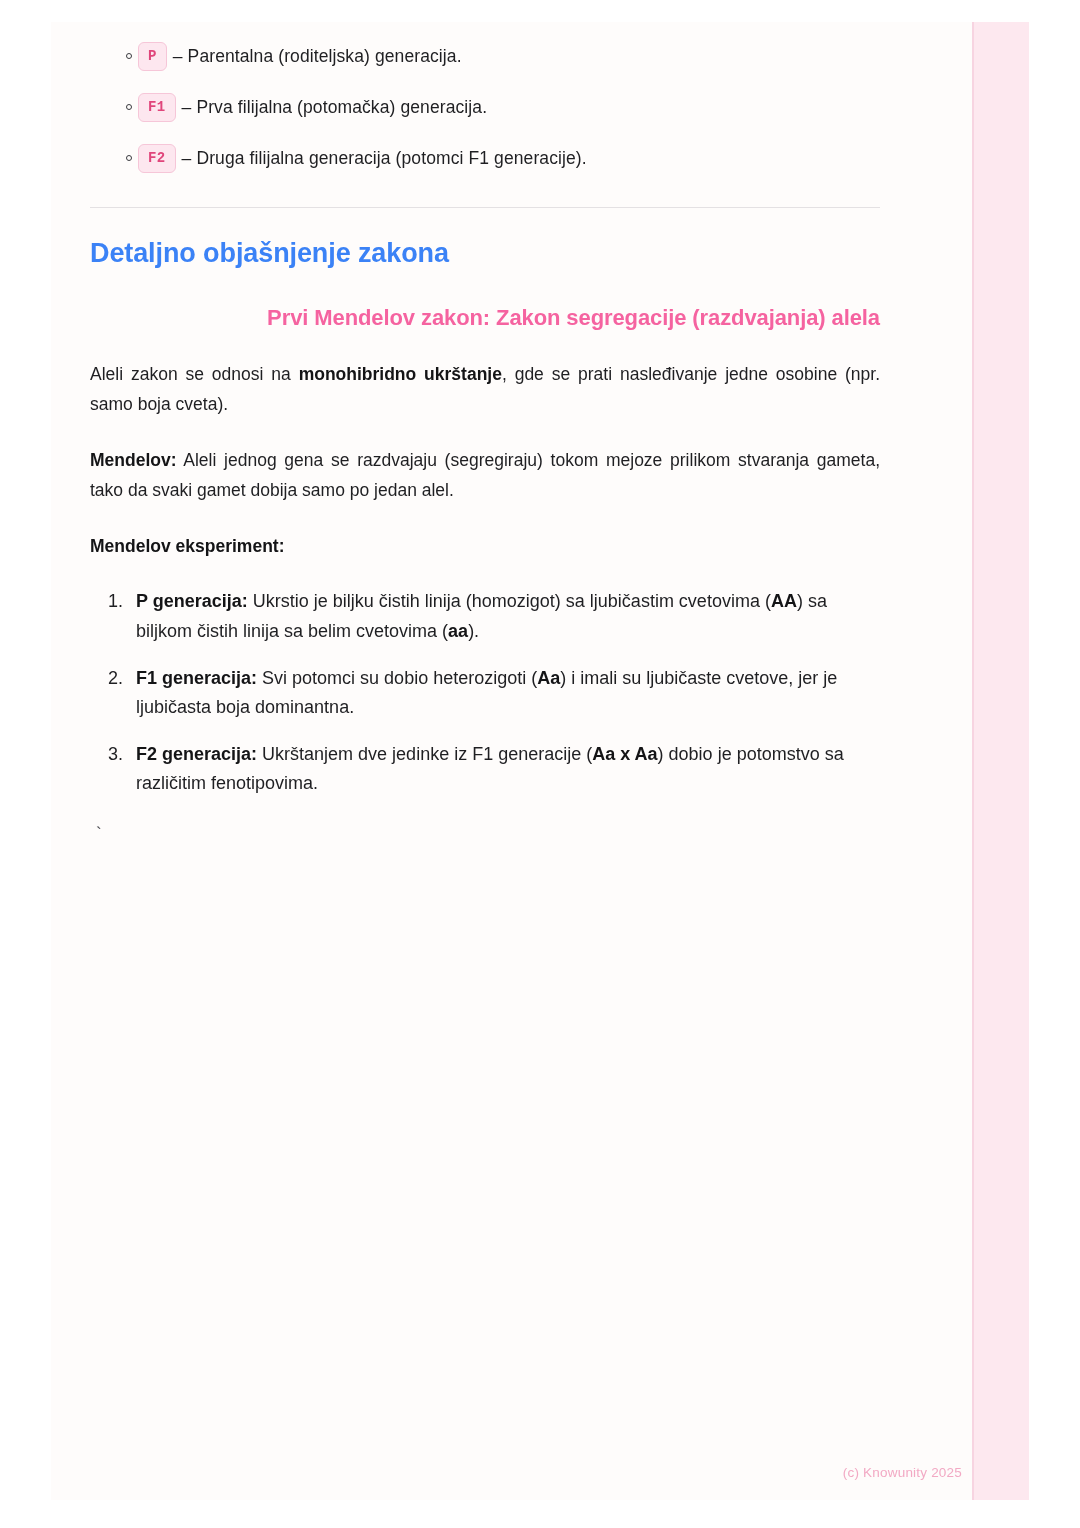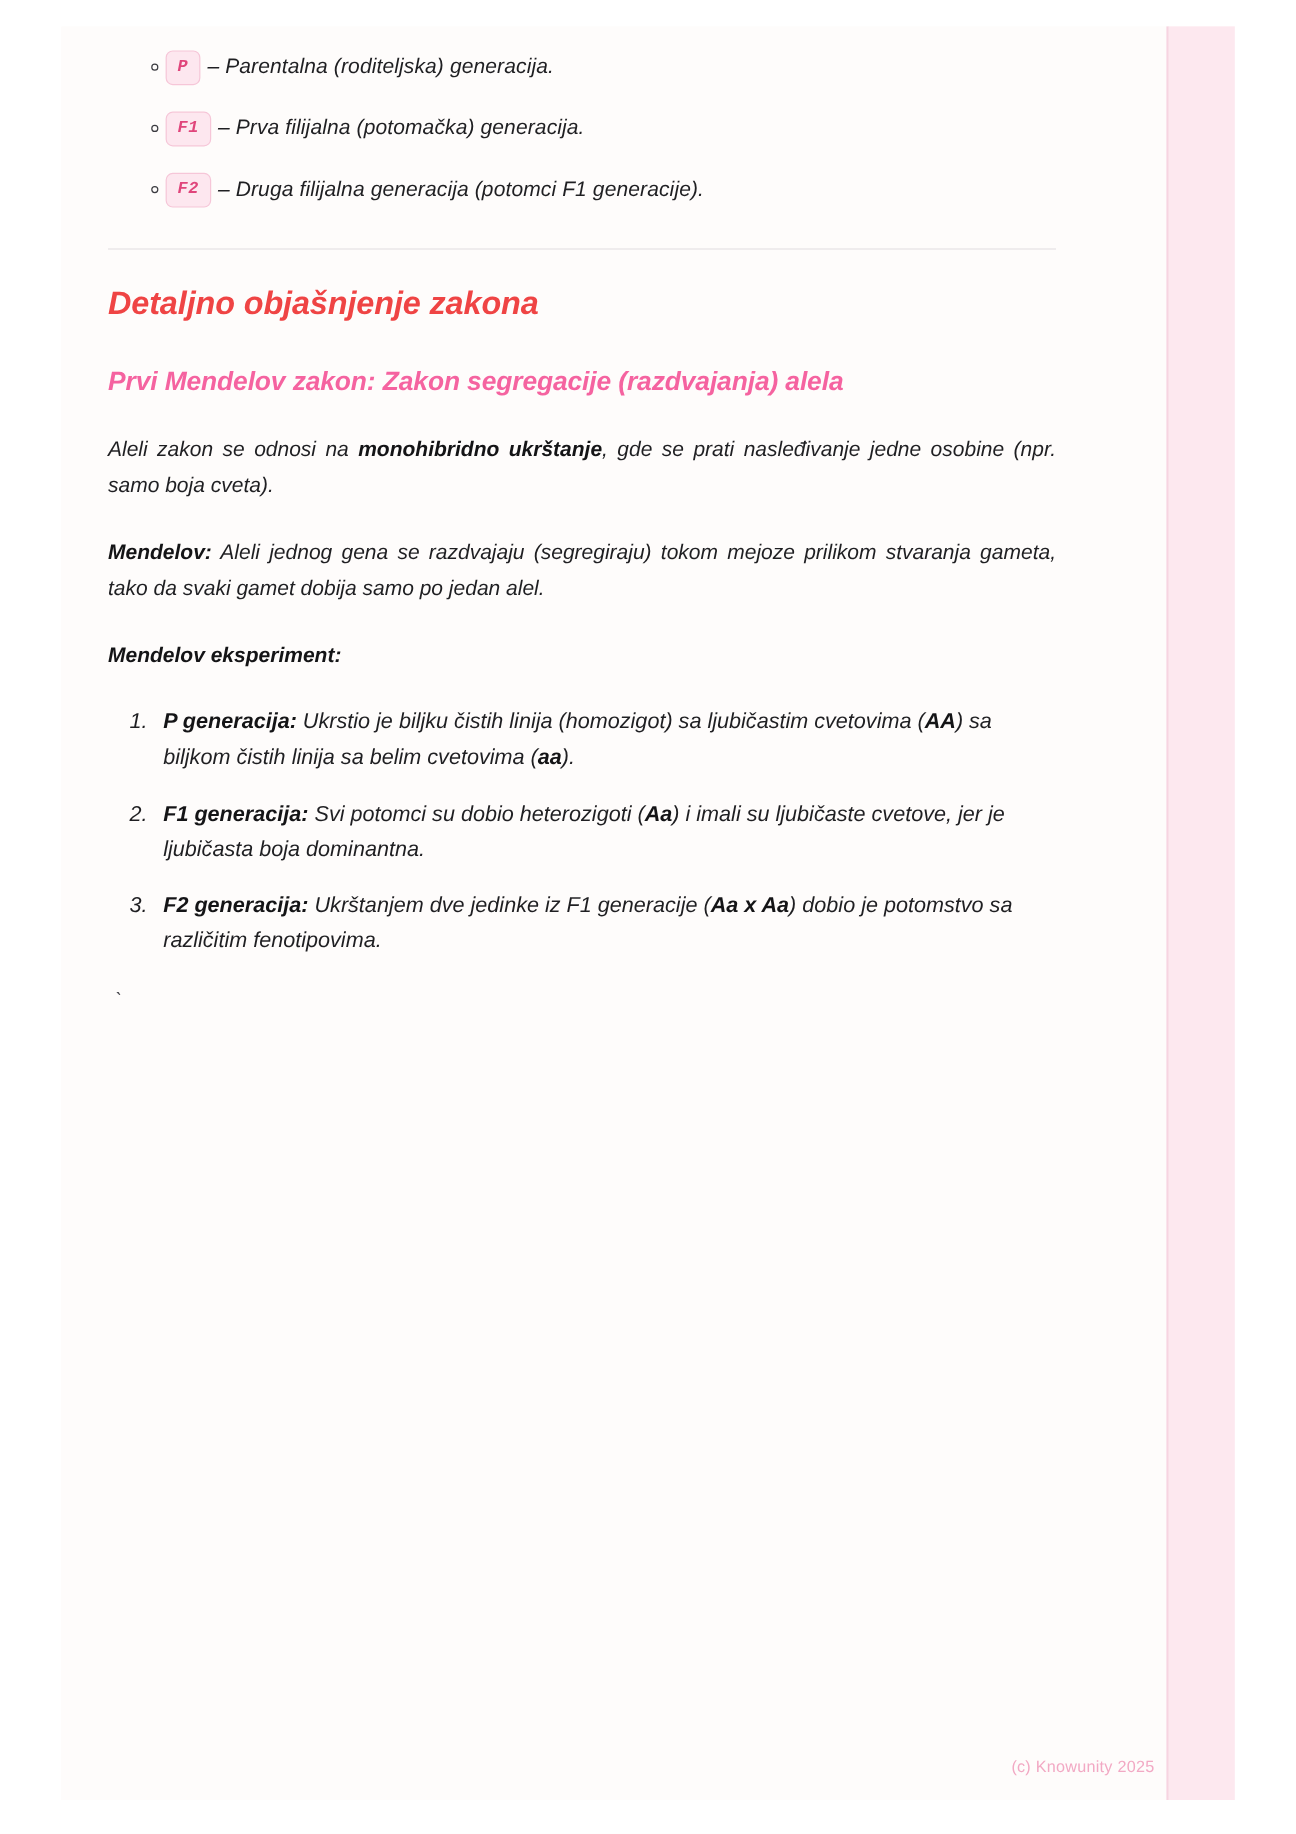--- a/index.html
+++ b/index.html
@@ -36,21 +36,20 @@
     top: 0;
     width: 2px;
     height: 100%;
     background: #f7d4e1;
   }
   .content {
     position: absolute;
     left: 39px;
     top: 20px;
     width: 790px;
-    font-style: italic;
   }
 
   
   ul.circle-list {
     list-style: none;
     margin: 0;
     padding: 0;
   }
   ul.circle-list > li {
     position: relative;
@@ -91,30 +90,31 @@
 
   hr.divider {
     border: none;
     border-top: 1px solid #e4e1e3;
     margin: 34px 0 30px 0;
   }
 
   h2.section-title {
     font-size: 27px;
     font-weight: 700;
-    color: #ef4444;
+    color: #3b82f6;
     margin: 0 0 36px 0;
     letter-spacing: -0.1px;
   }
   h3.sub-title {
     font-size: 22px;
     font-weight: 700;
     color: #f563a0;
     margin: 0 0 28px 0;
     letter-spacing: -0.1px;
+    text-align: right;
   }
 
   p.body {
     font-size: 17.5px;
     line-height: 1.72;
     color: #1f1f22;
     margin: 0 0 26px 0;
     text-align: justify;
     text-justify: inter-word;
   }

